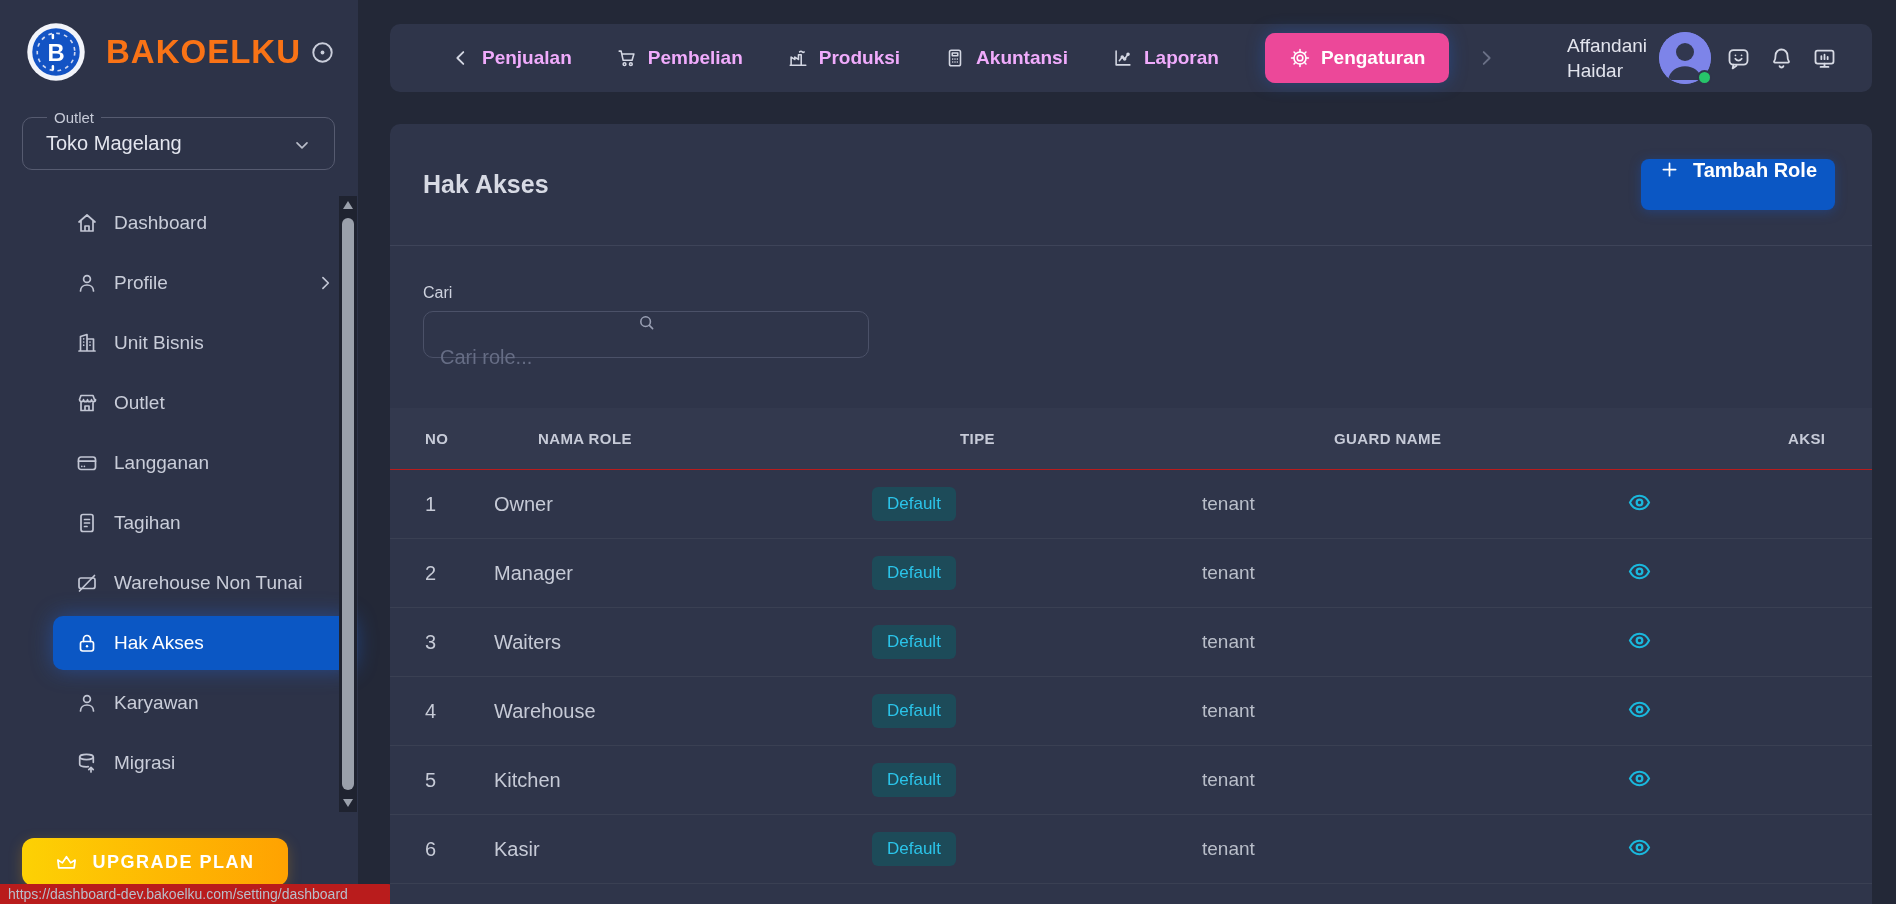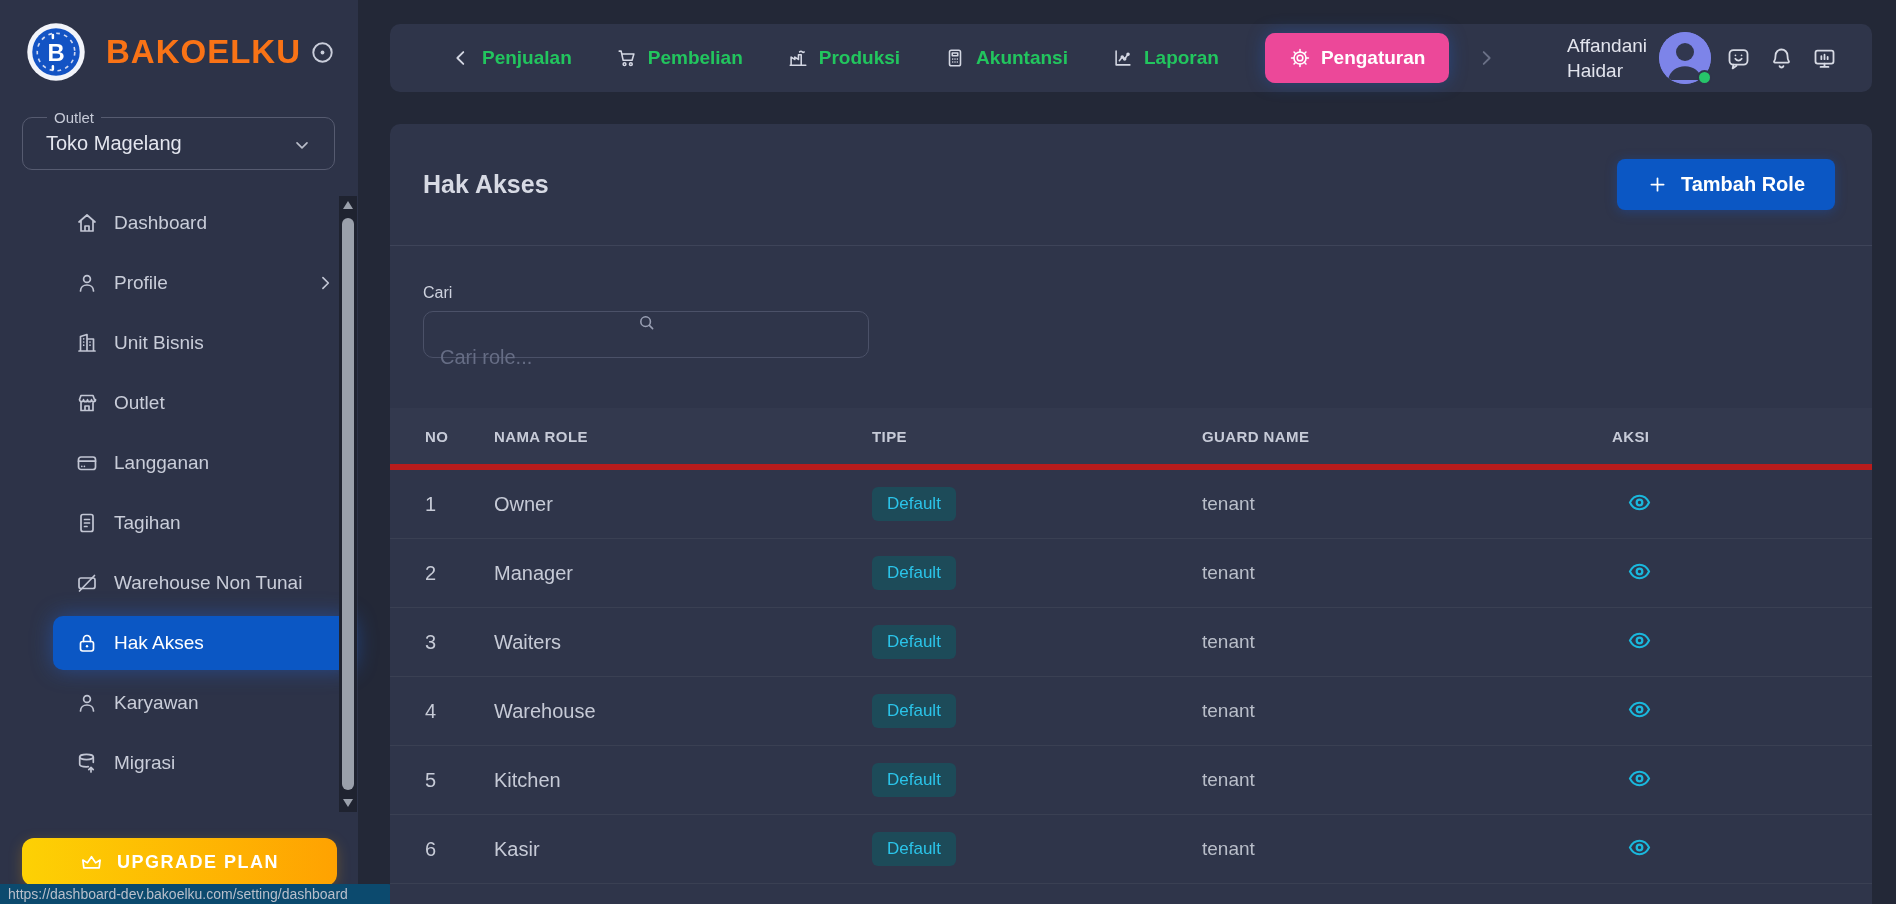--- a/index.html
+++ b/index.html
@@ -61,45 +61,45 @@
   }
   .sb-arrow { position:absolute; left:4px; width:0; height:0; border-left:5px solid transparent; border-right:5px solid transparent; }
   .sb-arrow.up   { top:5px; border-bottom:8px solid #9aa0ab; }
   .sb-arrow.down { bottom:5px; border-top:8px solid #9aa0ab; }
   .sb-thumb {
     position:absolute; left:3px; top:22px; width:12px; height:572px;
     background:#9aa0ab; border-radius:6px;
   }
 
   .upgrade-btn {
-    position:absolute; left:22px; top:838px; width:315px; height:48px;
+    position:absolute; left:22px; top:838px; width:266px; height:48px;
     border-radius:12px;
     background:linear-gradient(90deg,#fdd104,#ffa201);
     display:flex; align-items:center; justify-content:center; gap:14px;
     color:#ffffff; font-size:18px; font-weight:bold; letter-spacing:1.5px;
     box-shadow:0 4px 14px rgba(255,170,0,.25);
   }
 
   .statusbar {
     position:absolute; left:0; top:884px; width:392px; height:20px;
-    background:#0c4a6e; color:#b9bfcb; font-size:14px;
+    background:#b91c1c; color:#b9bfcb; font-size:14px;
     line-height:20px; padding-left:8px;
     border-top-right-radius:4px; white-space:nowrap; overflow:hidden;
   }
 
   
   .topnav {
     position:absolute; left:390px; top:24px; width:1482px; height:68px;
     background:#2f354a; border-radius:10px;
     display:flex; align-items:center; padding:0 32px 0 60px;
   }
   .nav-group { display:flex; align-items:center; gap:44px; }
   .nav-item {
     display:flex; align-items:center; gap:10px;
-    color:#22c55e; font-size:19px; font-weight:600;
+    color:#f0abfc; font-size:19px; font-weight:600;
   }
   .nav-item .nv-icon { color:#d4d7e3; }
   .nav-item.active {
     background:#ec4899; color:#ffffff; border-radius:10px;
     height:50px; padding:0 24px; margin-left:2px;
     box-shadow:0 0 18px rgba(35,105,225,.35);
   }
   .nav-item.active .nv-icon { color:#ffffff; }
   .nav-sep { color:#6b7187; margin-left:26px; }
   .nav-right { margin-left:auto; display:flex; align-items:center; gap:12px; }
@@ -117,23 +117,23 @@
   .main-panel {
     position:absolute; left:390px; top:124px; width:1482px; height:780px;
     background:#2f354a; border-radius:10px 10px 0 0; overflow:hidden;
   }
   .panel-header {
     height:122px; display:flex; align-items:center; justify-content:space-between;
     padding:0 37px 0 33px; border-bottom:1px solid #3e4459;
   }
   .page-title { font-size:25px; font-weight:bold; color:#d7dae4; }
   .add-btn {
-    height:51px; padding:0 30px; border-radius:8px; background:#0b57c4;
+    height:51px; padding:0 18px; border-radius:8px; background:#0b57c4;
     color:#ffffff; font-size:20px; font-weight:bold;
-    display:flex; align-items:center; gap:13px;
+    display:flex; align-items:flex-start; gap:13px;
     box-shadow:0 2px 12px rgba(20,90,210,.35);
   }
 
   .search-section { margin:38px 0 0 33px; }
   .search-label { font-size:16px; color:#ced2de; }
   .search-box {
     margin-top:9px; width:446px; height:47px;
     border:1px solid #4b5168; border-radius:10px;
     display:flex; align-items:center; padding:0 16px; gap:13px;flex-direction:column;
   }
@@ -146,22 +146,22 @@
   .search-input::placeholder { color:#666d85; }
 
   .table { margin-top:50px; }
   .thead, .trow {
     display:grid;
     grid-template-columns:69px 378px 330px 410px 1fr;
     align-items:center; padding-left:35px;
   }
   .thead {
     height:62px; background:rgba(255,255,255,.025);
-    border-bottom:6px solid #b91c1c;
-    font-size:15px; font-weight:bold; color:#c7cbd8; letter-spacing:.4px;
+    border-bottom:1px solid #b91c1c;
+    font-size:15px; font-weight:bold; color:#c7cbd8; letter-spacing:.4px;gap:44px;
   }
   .trow { height:69px; border-bottom:1px solid #3a4053; font-size:20px; color:#c6cad6; }
   .badge {
     display:inline-block; padding:7px 15px; border-radius:6px;
     background:#1d4b59; color:#2bc4e9; font-size:17px;
   }
   .td.guard { font-size:19px; color:#b9bec9; }
   .td.aksi { padding-left:12px; }
   .eye-btn { color:#1ab8dd; padding:2px; }
 </style>

